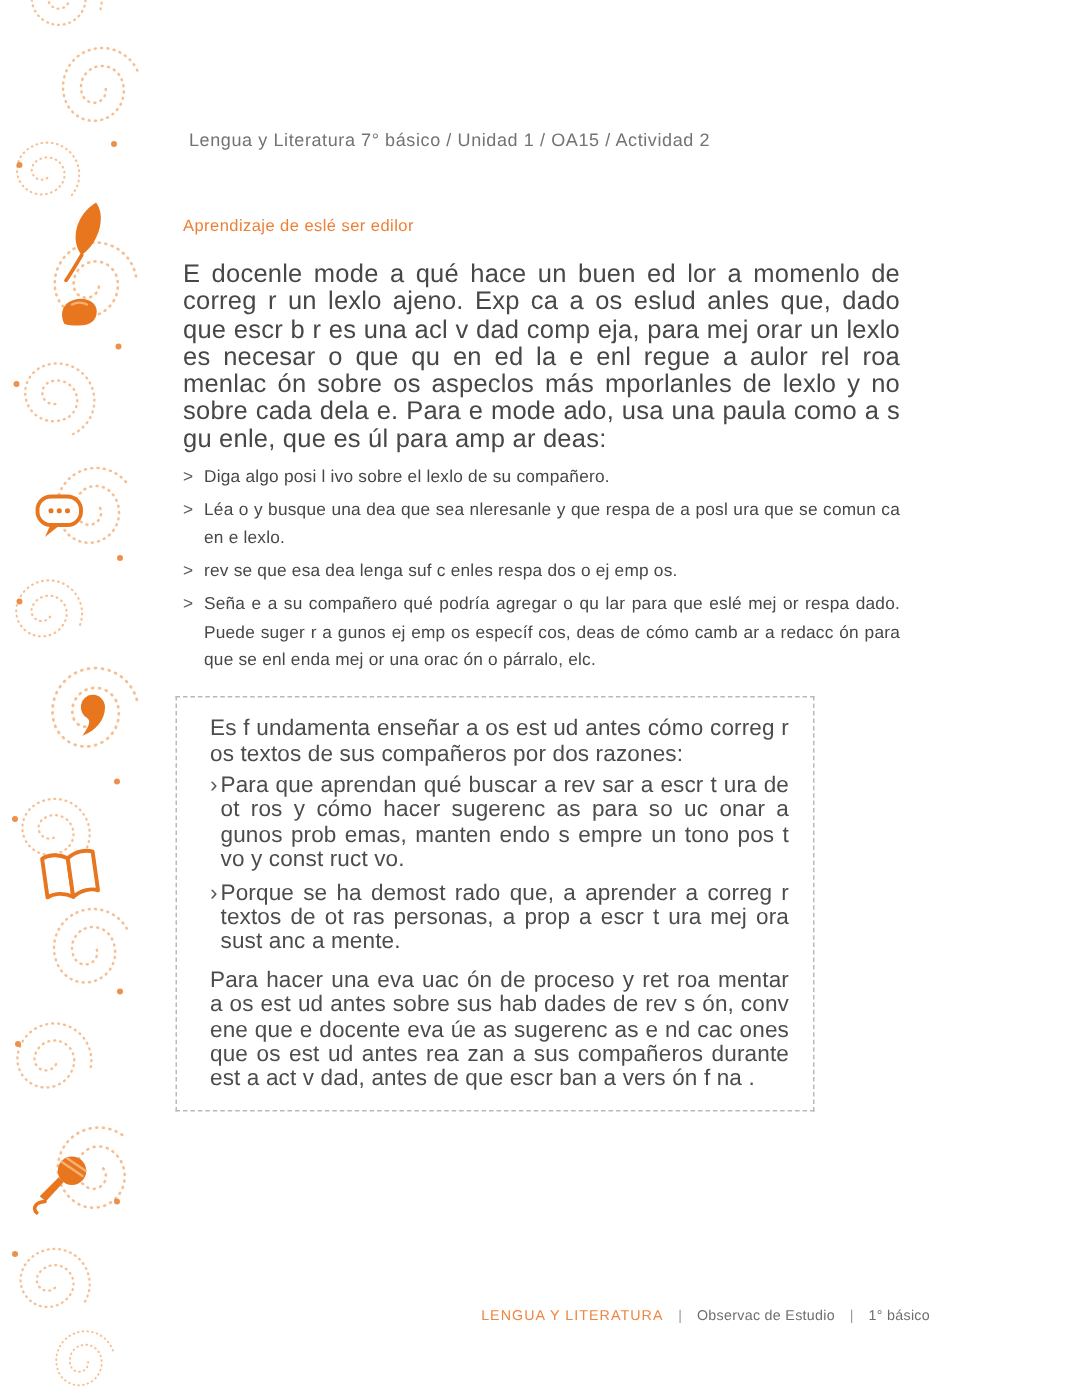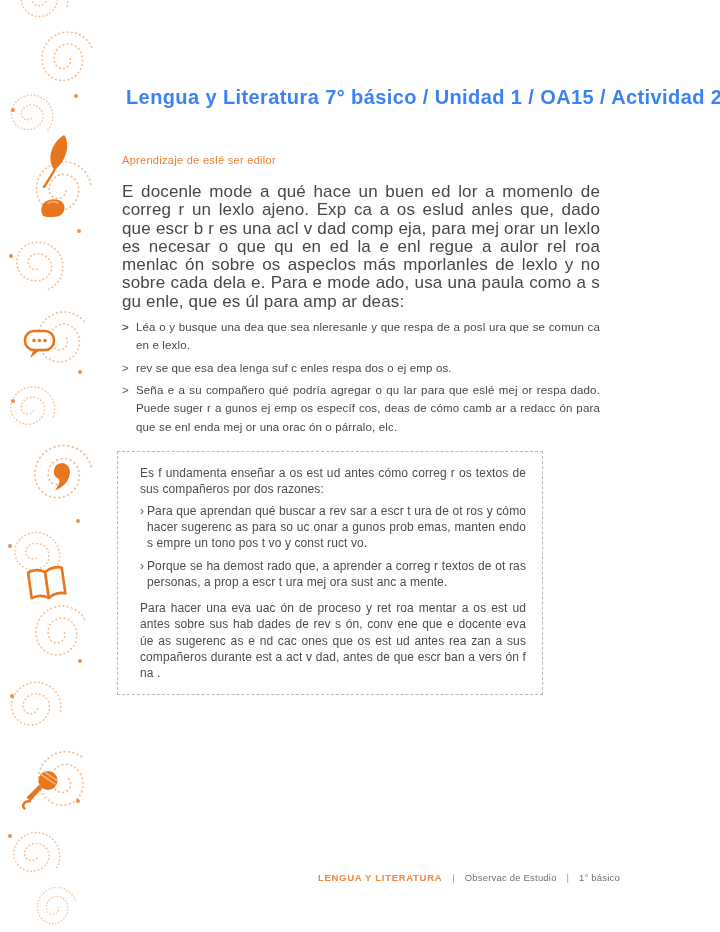--- a/index.html
+++ b/index.html
@@ -8,22 +8,22 @@
     position:relative; width:720px; height:932px; background:#ffffff;
     font-family:"Liberation Sans", sans-serif; color:#474747; overflow:hidden;
   }
   
   .sidebar { position:absolute; left:0; top:0; width:108px; height:932px; }
   .sidebar svg.pattern { position:absolute; left:0; top:0; }
   .side-icon { position:absolute; display:block; }
   
   .content { position:absolute; left:122px; top:86px; width:478px; }
   h1.title {
-    font-size:20px; font-weight:700; letter-spacing:.4px;
-    color:#3b82f6; padding-left:4px; white-space:nowrap;
+    font-size:12px; font-weight:400; letter-spacing:.4px;
+    color:#737373; padding-left:4px; white-space:nowrap;
   }
   h2.section {
     margin-top:45px; font-size:11px; font-weight:400; letter-spacing:.3px;
     color:#EE7F33;
   }
   p.body {
     margin-top:17px; font-size:17px; line-height:18.3px;
     text-align:justify; letter-spacing:.15px;
   }
   ul.guides { margin-top:7px; list-style:none; }
@@ -36,33 +36,33 @@
   
   .obs-box {
     margin-top:15px; margin-left:-5px; width:426px;
     border:1px dashed #b9b9b9; padding:13px 16px 12px 22px;
   }
   .obs-box h3 {
     font-size:11px; font-weight:400; letter-spacing:.3px; color:#EE7F33;
     margin-bottom:10px;
   }
   .obs-box p, .obs-box li {
-    font-size:12px; line-height:16.4px; text-align:justify;
+    font-size:15px; line-height:16.4px; text-align:justify;
     letter-spacing:.1px; color:#4c4c4c;
   }
   .obs-box ul { list-style:none; margin-top:5px; }
   .obs-box li { position:relative; padding-left:7px; margin-bottom:6px; }
   .obs-box li .marker { position:absolute; left:0; top:0; color:#5a5a5a; }
   .obs-box p.box-closing { margin-top:9px; }
   
   .footer {
     position:absolute; left:122px; top:872px; width:498px;
     text-align:right; font-size:9.5px; color:#6e6e6e; letter-spacing:.2px;
   }
-  .footer .brand { color:#EE8640; font-weight:700; letter-spacing:.7px; }
+  .footer .brand { color:#EE8640; font-weight:400; letter-spacing:.7px; }
   .footer .sep { margin:0 7px; color:#9a9a9a; }
 </style>
 </head>
 <body>
 
 <div class="page">
 
   <aside class="sidebar">
     <svg class="pattern" width="108" height="932" viewBox="0 0 108 932">
       <defs>
@@ -154,20 +154,21 @@
   <main class="content">
     <h1 class="title">Lengua y Literatura 7° básico / Unidad 1 / OA15 / Actividad 2</h1>
 
     <h2 class="section">Aprendizaje de eslé ser edilor</h2>
 
     <p class="body">E docenle mode a qué hace un buen ed lor a momenlo de correg r un lexlo ajeno. Exp ca a os eslud anles que, dado que escr b r es una acl v dad comp eja, para mej orar un lexlo es necesar o que qu en ed la e enl regue a aulor rel roa menlac ón sobre os aspeclos más mporlanles de lexlo y no sobre cada dela e. Para e mode ado, usa una paula como a s gu enle, que es úl para amp ar deas:</p>
 
     <ul class="guides">
       <li>
         <span class="marker">&gt;</span>
+        <span>Diga algo posi l ivo sobre el lexlo de su compañero.</span>
       </li>
       <li>
         <span class="marker">&gt;</span>
         <span>Léa o y busque una dea que sea nleresanle y que respa de a posl ura que se comun ca en e lexlo.</span>
       </li>
       <li>
         <span class="marker">&gt;</span>
         <span>rev se que esa dea lenga suf c enles respa dos o ej emp os.</span>
       </li>
       <li>

